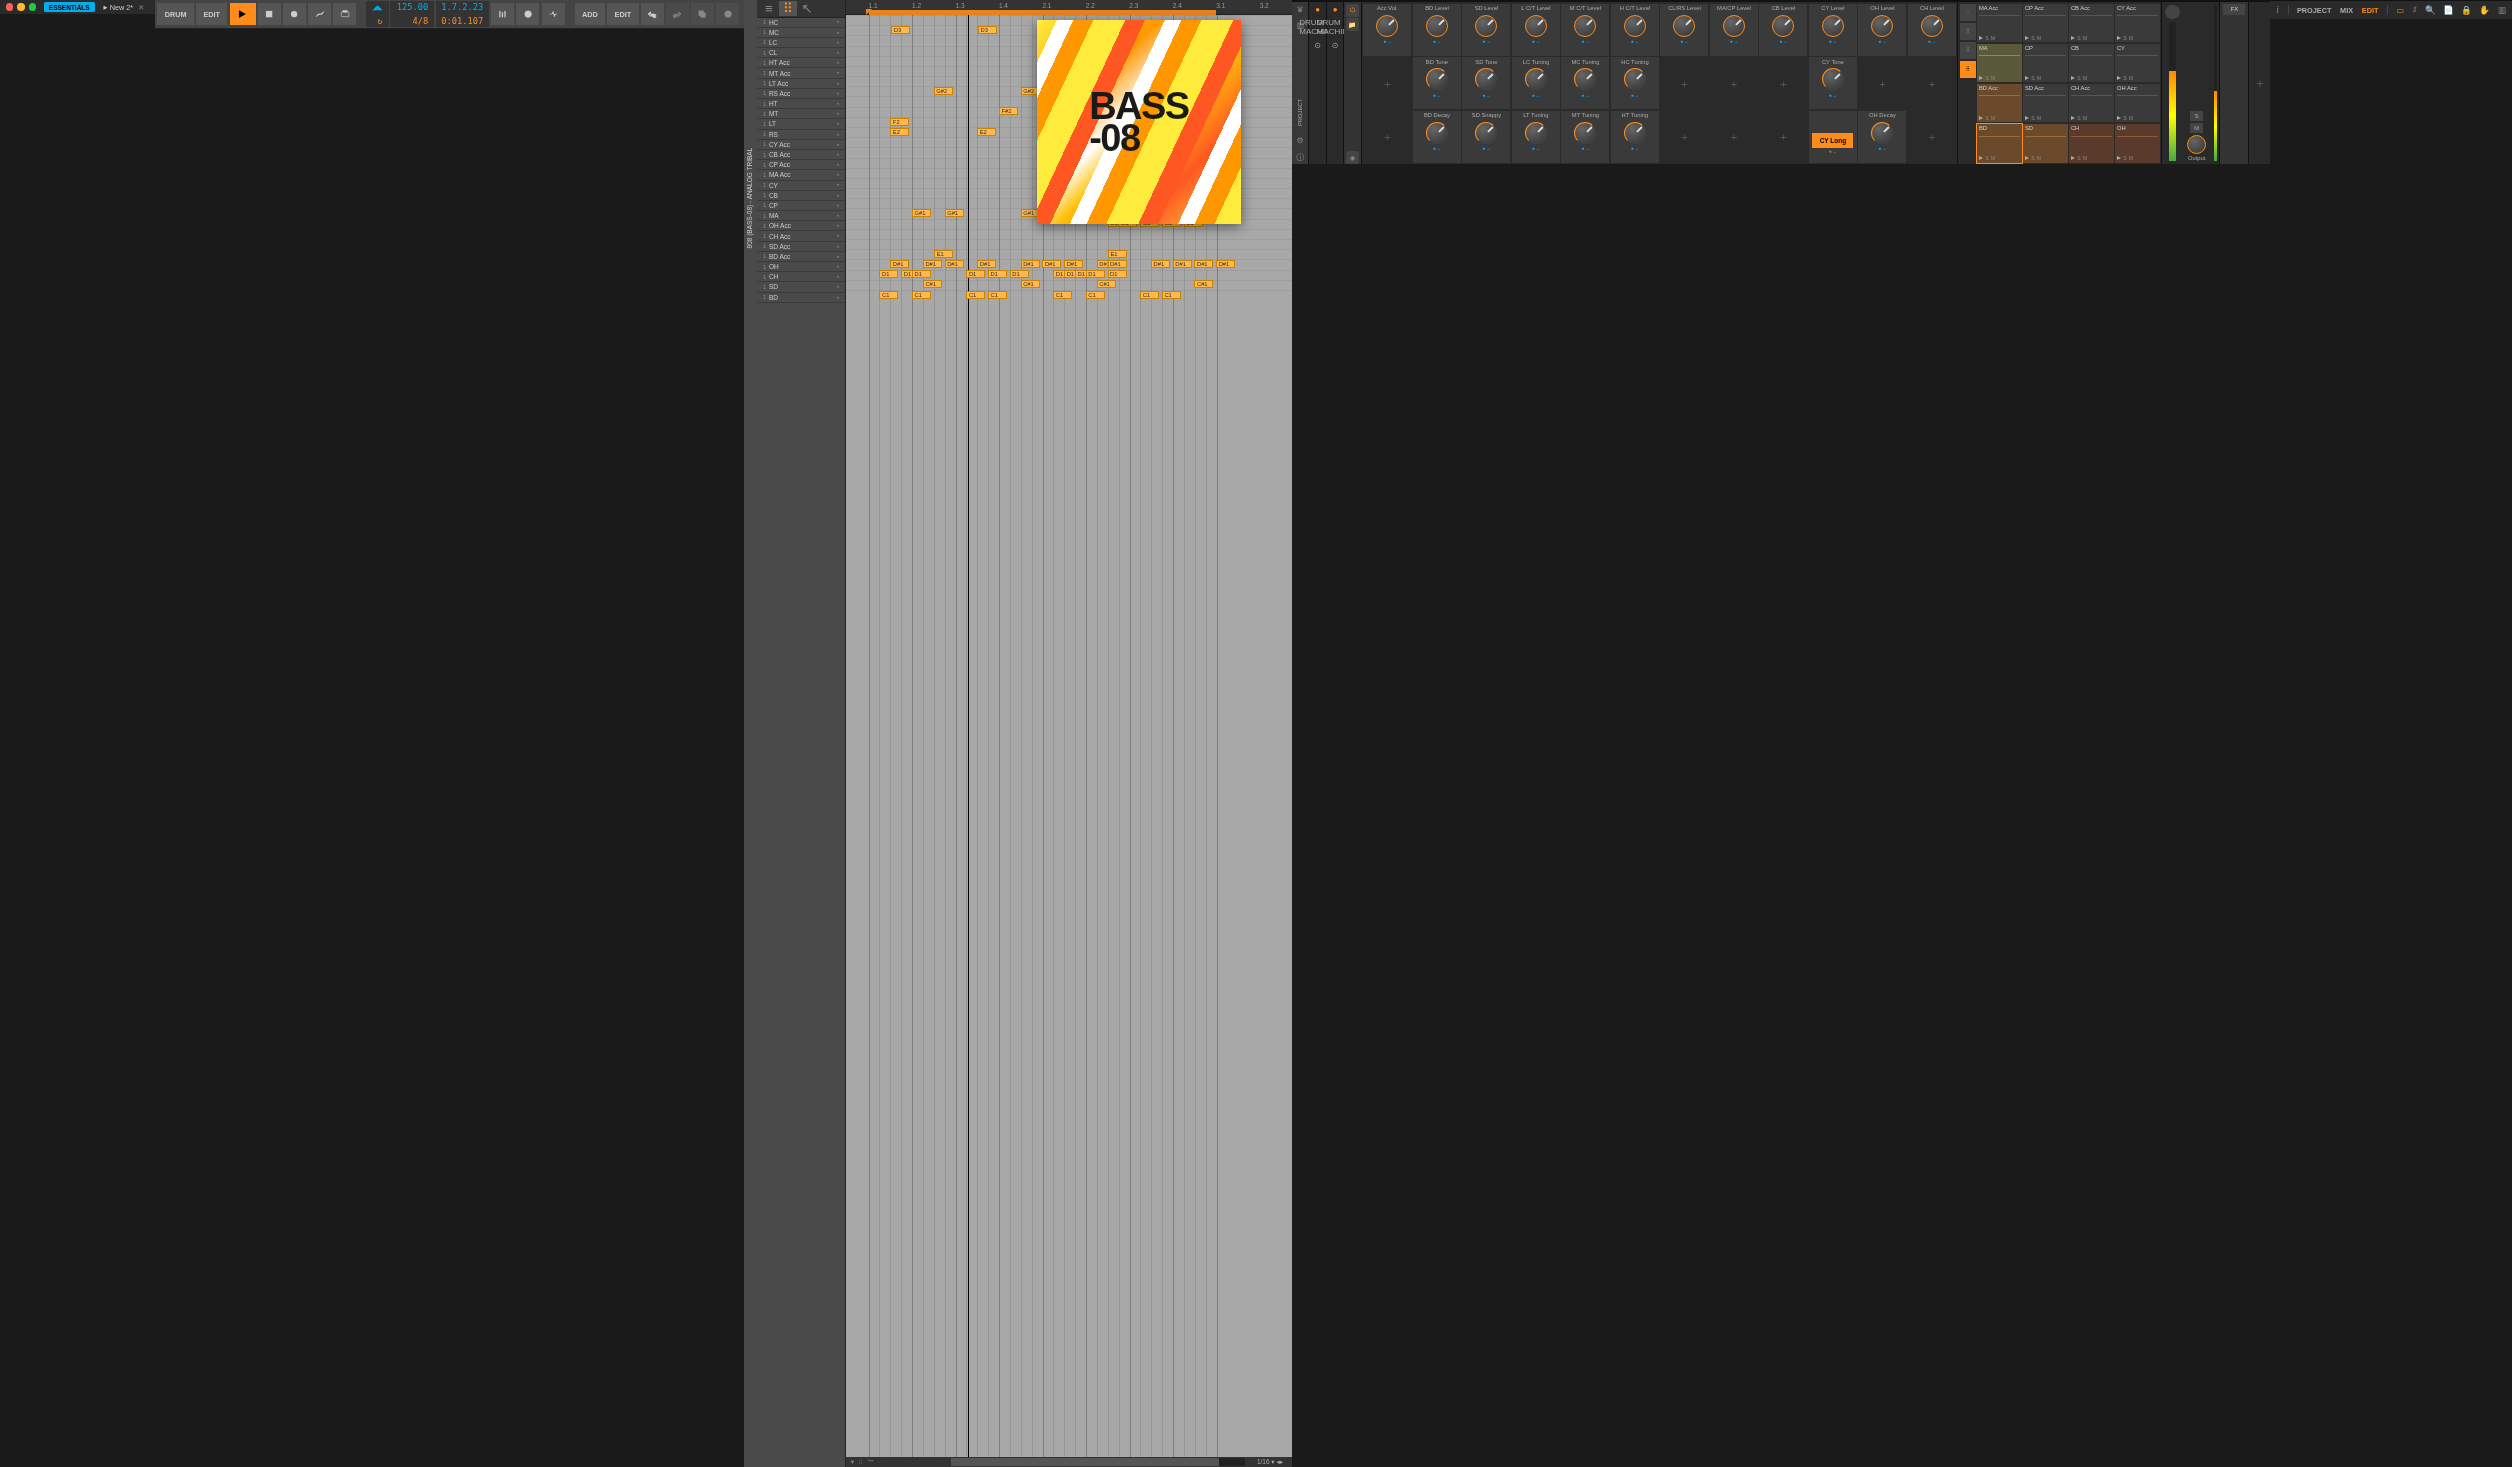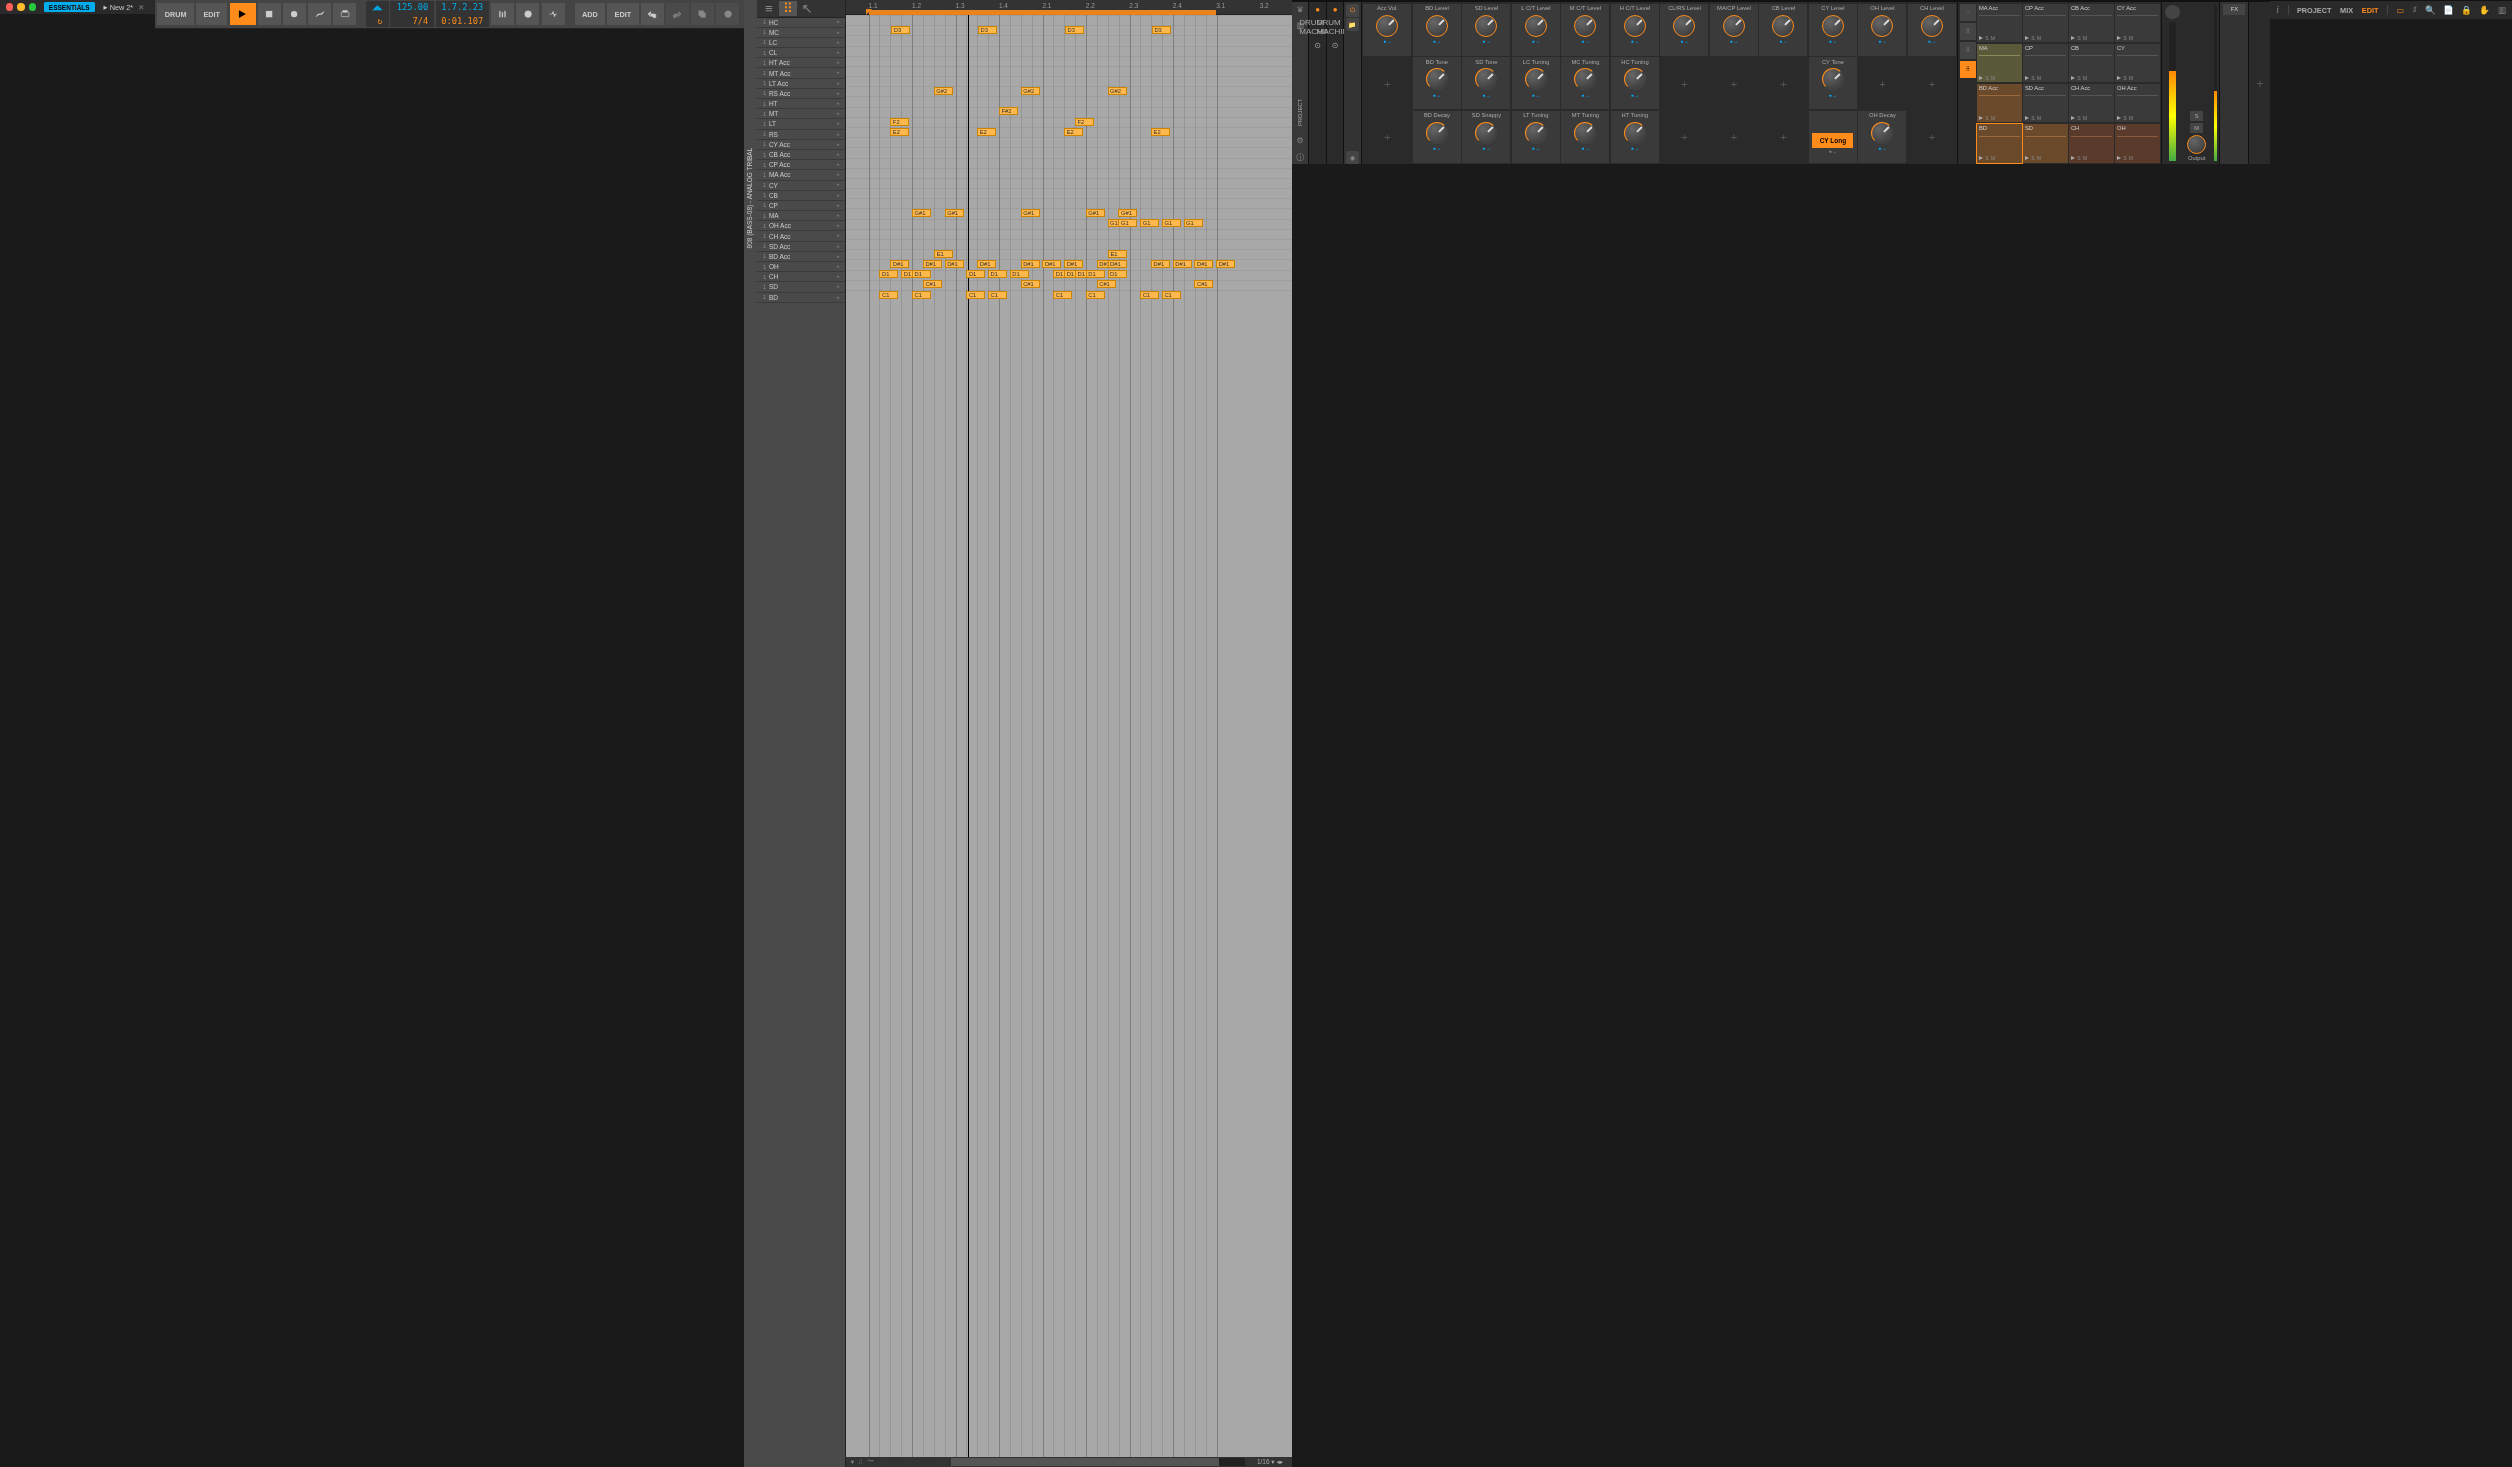--- a/index.html
+++ b/index.html
@@ -179,21 +179,21 @@
         </svg>
       </button>
     <div class="divider"></div>
     <div class="transport">
       <div class="col">
         <div class="cell top" style="min-width:17.5px">◢◣</div>
         <div class="cell bot" style="min-width:17.5px">↻</div>
       </div>
       <div class="col">
         <div class="cell top">125.00</div>
-        <div class="cell bot">7/4</div>
+        <div class="cell bot">4/8</div>
       </div>
       <div class="col">
         <div class="cell top">1.7.2.23</div>
         <div class="cell bot">0:01.107</div>
       </div>
     </div>
     <button class="tbtn icon">
         <svg viewBox="0 0 16 16" fill="#ccc">
           <rect x="2" y="3" width="2" height="10"></rect>
           <rect x="6" y="5" width="2" height="8"></rect>
@@ -593,20 +593,23 @@
           <span>⎍</span>
           <span>〜</span>
         </div>
         <div class="hscroll-track">
           <div class="hscroll-thumb"></div>
         </div>
         <div class="hscroll-right"><span>1/16</span> ▾ ◂▸</div>
       </div>
     </div>
 
+    <div class="artwork">
+      <div class="txt"><span>BASS</span><br><span>-08</span></div>
+    </div>
   </div>
 
   <div class="device-panel">
     <div class="dp-rail">
       <span class="ic">♛</span>
       <span class="ic">▥</span>
       <span class="vlabel">PROJECT</span>
       <span class="ic">⚙</span>
       <span class="ic">ⓘ</span>
     </div>

